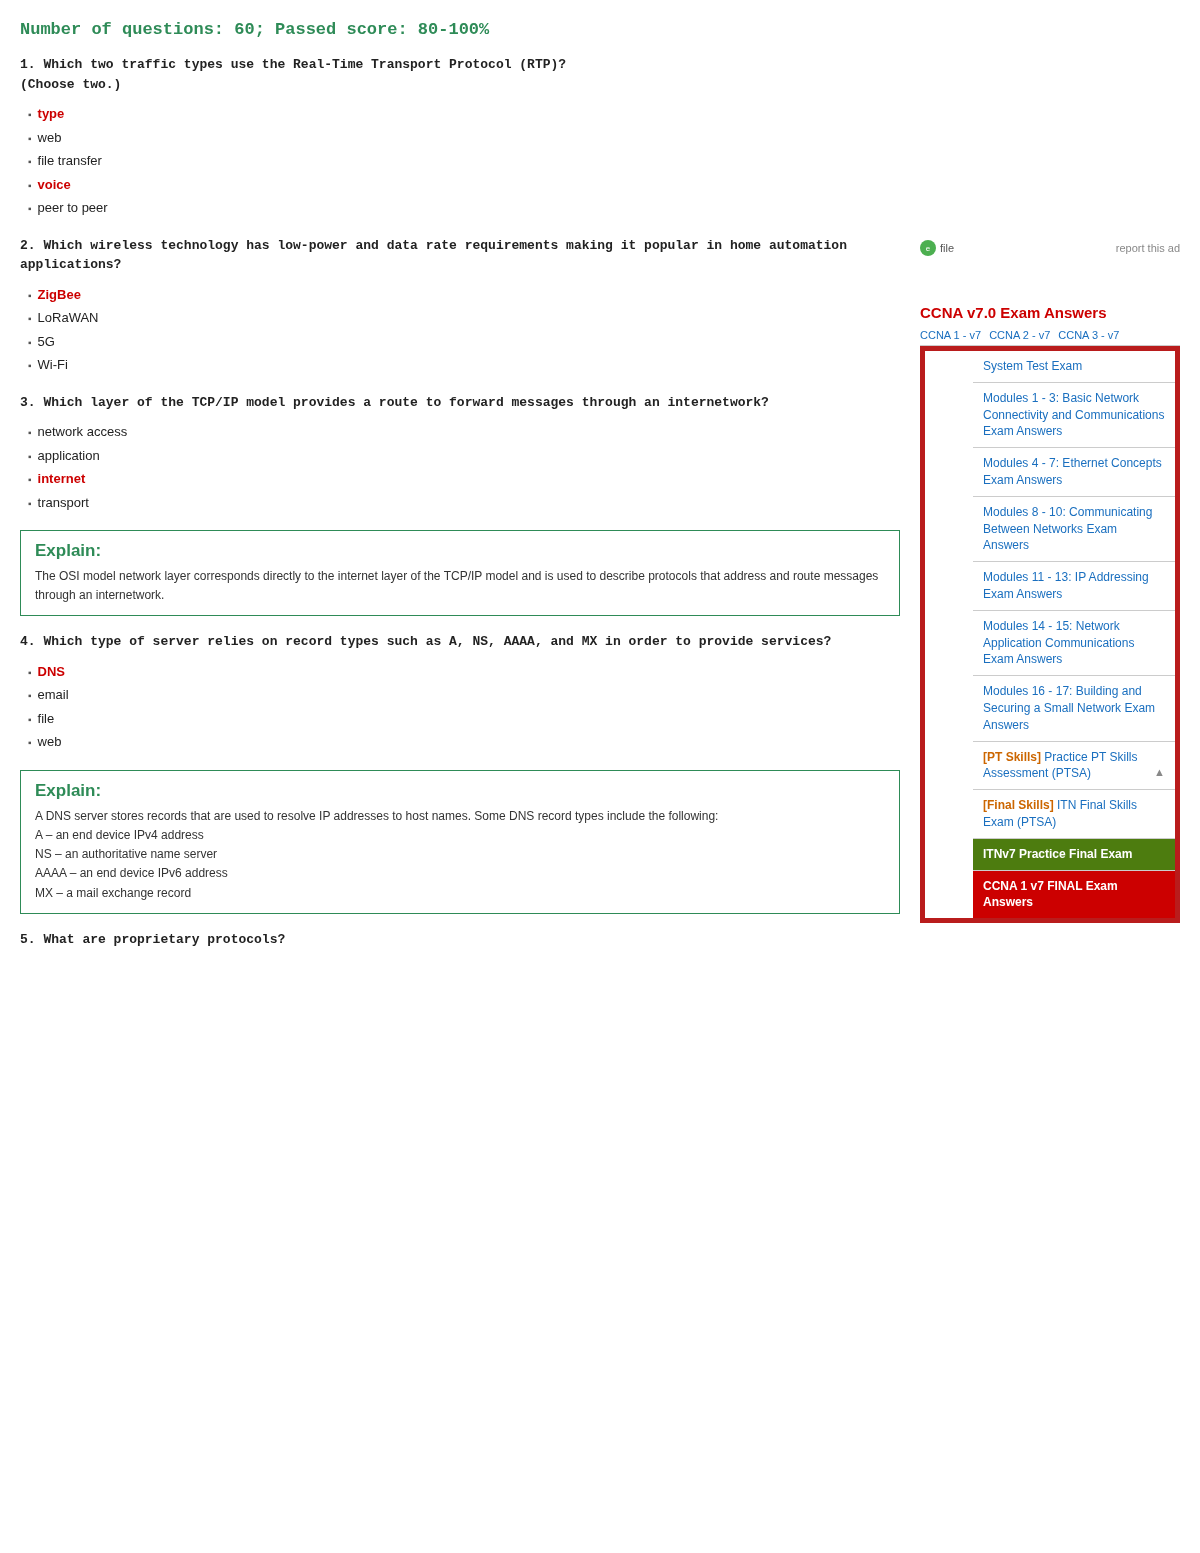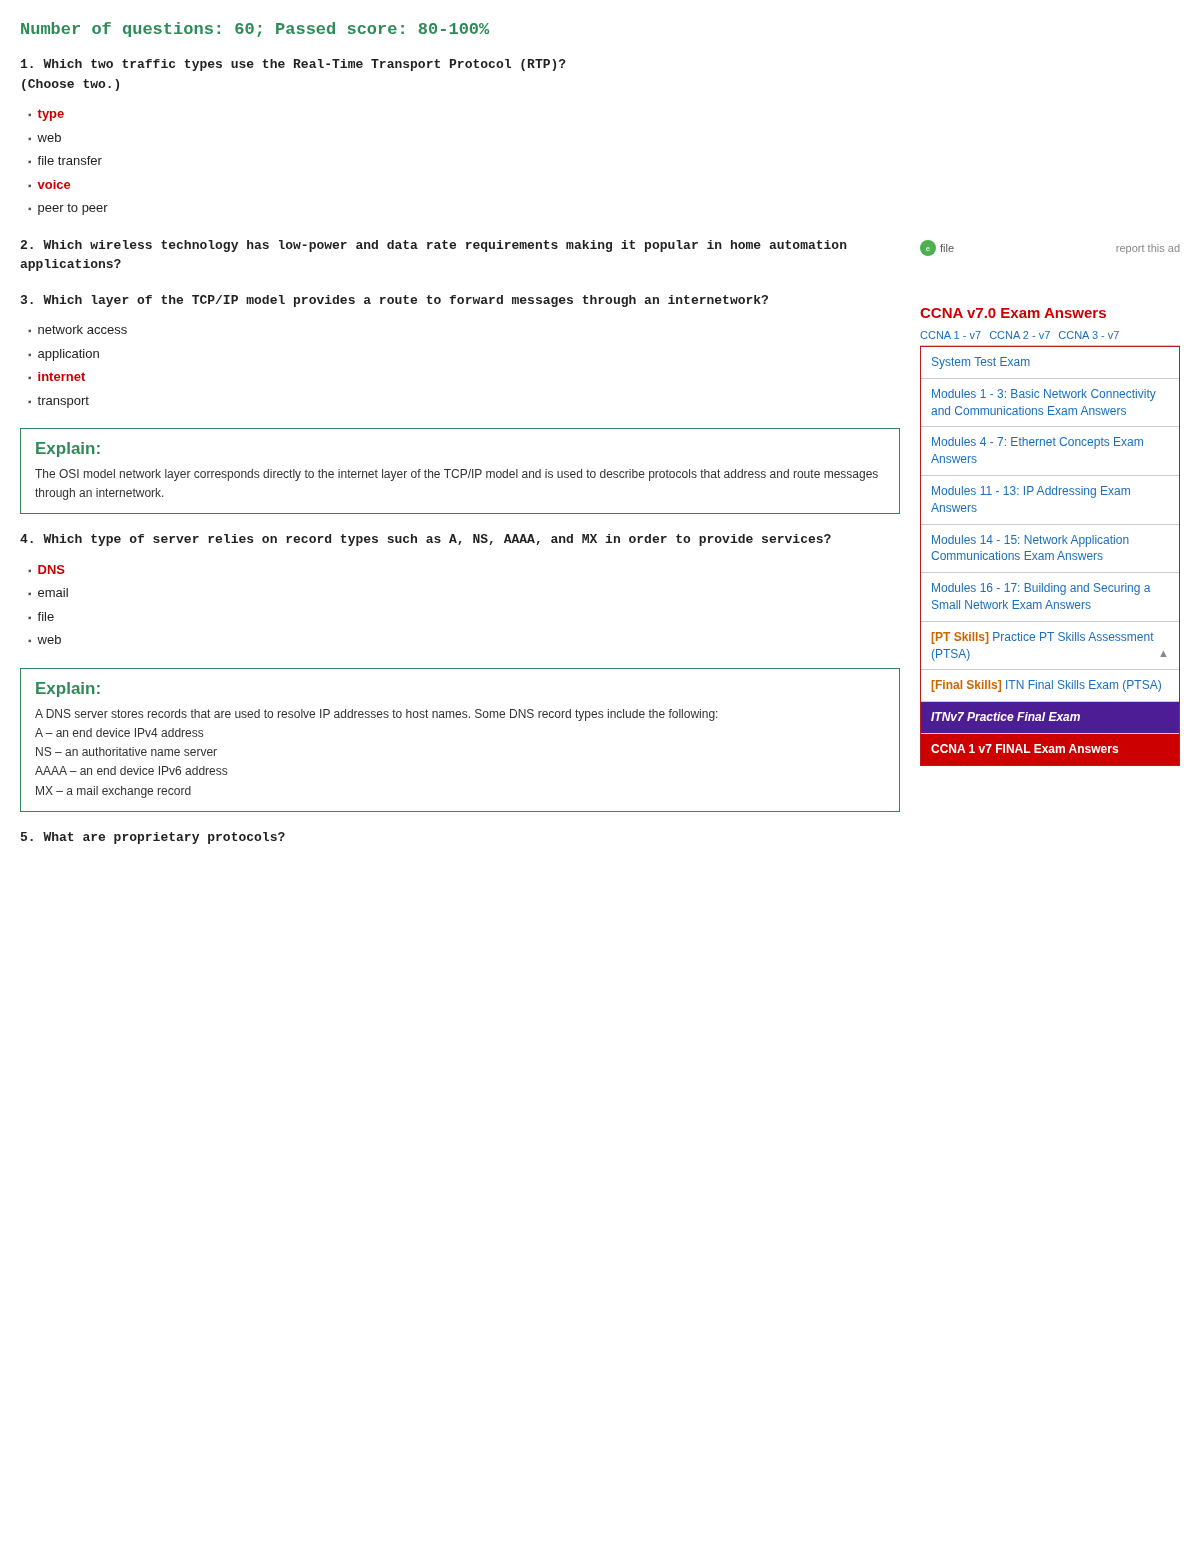--- a/index.html
+++ b/index.html
@@ -123,45 +123,45 @@
       border-bottom: 1px solid #ccc;
       padding-bottom: 4px;
     }
     .sidebar-tab {
       font-size: 11px;
       color: #1a6fbf;
       cursor: pointer;
       text-decoration: none;
     }
     .sidebar-menu {
-      border: 1px solid #b91c1c;
+      border: 5px solid #b91c1c;
       overflow: hidden;
+      padding-left: 48px;
     }
     .sidebar-menu-item {
       border-bottom: 1px solid #ccc;
       padding: 7px 10px;
       font-size: 12px;
       color: #1a6fbf;
       cursor: pointer;
       line-height: 1.4;
       background: #fff;
     }
     .sidebar-menu-item:last-child {
       border-bottom: none;
     }
     .sidebar-menu-item.active-red {
       background: #cc0000;
       color: #fff;
       font-weight: bold;
     }
     .sidebar-menu-item.active-blue {
-      background: #4c1d95;
+      background: #4d7c0f;
       color: #fff;
       font-weight: bold;
-      font-style: italic;
     }
     .badge-pt {
       color: #cc6600;
       font-weight: bold;
     }
     .badge-final {
       color: #cc6600;
       font-weight: bold;
     }
     .scroll-indicator {
@@ -194,20 +194,34 @@
             <span class="answer-correct">voice</span>
           </li>
         <li>
             <span>peer to peer</span>
           </li>
       </ul>
     </div>
 
     <div class="question">
       <div class="question-text">2. Which wireless technology has low-power and data rate requirements making it popular in home automation applications?</div>
+      <ul class="options-list">
+        <li>
+            <span class="answer-correct">ZigBee</span>
+          </li>
+        <li>
+            <span>LoRaWAN</span>
+          </li>
+        <li>
+            <span>5G</span>
+          </li>
+        <li>
+            <span>Wi-Fi</span>
+          </li>
+      </ul>
     </div>
 
     <div class="question">
       <div class="question-text">3. Which layer of the TCP/IP model provides a route to forward messages through an internetwork?</div>
       <ul class="options-list">
         <li>
             <span>network access</span>
           </li>
         <li>
             <span>application</span>
@@ -282,20 +296,21 @@
     </div>
 
     <div class="sidebar-menu">
 
       <div class="sidebar-menu-item">System Test Exam</div>
 
       <div class="sidebar-menu-item">Modules 1 - 3: Basic Network Connectivity and Communications Exam Answers</div>
 
       <div class="sidebar-menu-item">Modules 4 - 7: Ethernet Concepts Exam Answers</div>
 
+      <div class="sidebar-menu-item">Modules 8 - 10: Communicating Between Networks Exam Answers</div>
 
       <div class="sidebar-menu-item">Modules 11 - 13: IP Addressing Exam Answers</div>
 
       <div class="sidebar-menu-item">Modules 14 - 15: Network Application Communications Exam Answers</div>
 
       <div class="sidebar-menu-item">Modules 16 - 17: Building and Securing a Small Network Exam Answers</div>
 
       <div class="sidebar-menu-item">
         <span class="badge-pt">[PT Skills]</span> Practice PT Skills Assessment (PTSA)
         <span class="scroll-indicator">▲</span>

